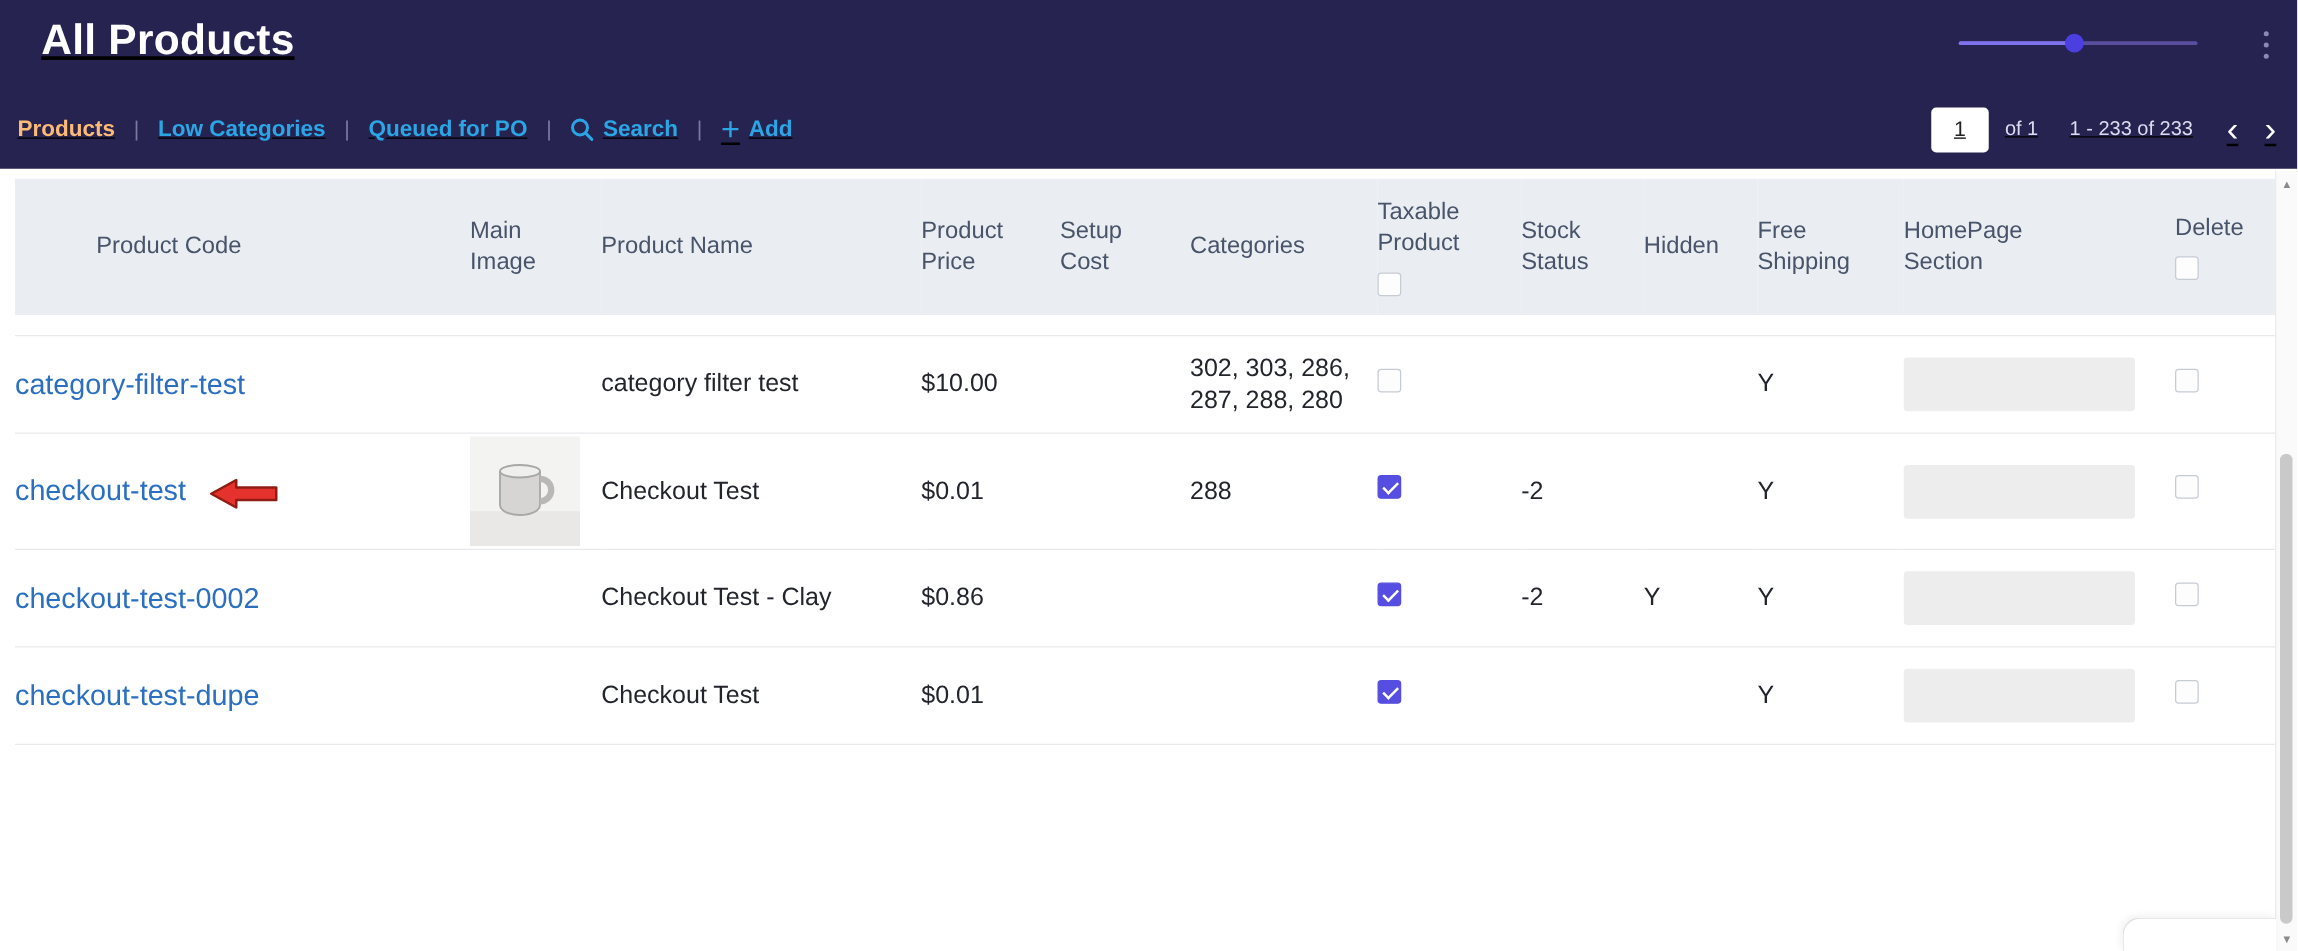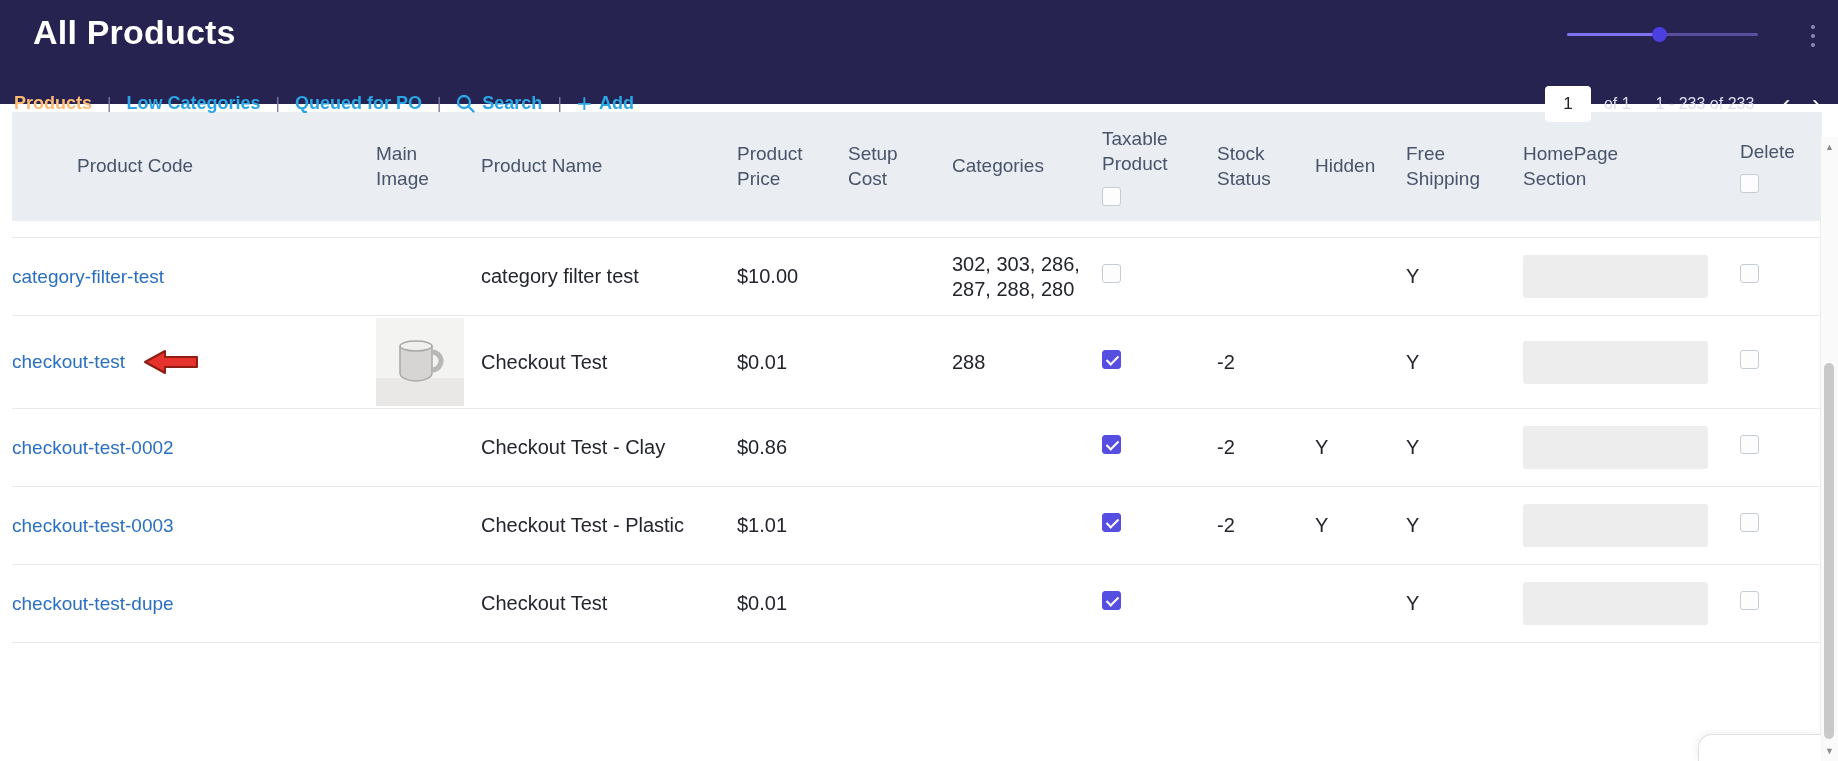--- a/index.html
+++ b/index.html
@@ -1,21 +1,21 @@
 <!DOCTYPE html>
 <html style="--header_bg: #272351; --toolbar_link: #2aa6e4; --row_link: #2a6fc0; --check_accent: #554ee0; --arrow_red: #e5322d; --slider_accent: #4c3fe2;"><head>
 <meta charset="utf-8">
 <style>
   html,body{margin:0;padding:0;}
   #app{
     width:1838px;height:761px;position:relative;overflow:hidden;
     background:#ffffff;font-family:"Liberation Sans",sans-serif;
   }
   
-  .app-header{height:104px;background:var(--header_bg,#272351);position:relative;}
+  .app-header{height:135px;background:var(--header_bg,#272351);position:relative;text-decoration:underline;}
   .title-row{height:64px;display:flex;align-items:center;padding-left:33px;}
   .page-title{font-size:34px;font-weight:700;color:#ffffff;letter-spacing:.2px;}
   
   .zoom-slider{position:absolute;top:26px;left:1567px;width:191px;height:16px;cursor:pointer;}
   .zs-track{position:absolute;top:7px;left:0;width:100%;height:3px;border-radius:2px;background:#5a4f9e;}
   .zs-fill{position:absolute;top:7px;left:0;width:48%;height:3px;border-radius:2px;background:#7e72ee;}
   .zs-thumb{position:absolute;top:1px;left:calc(48% - 7px);width:15px;height:15px;border-radius:50%;
     background:var(--slider_accent,#4c3fe2);}
   
   .kebab{position:absolute;top:22px;left:1806px;width:14px;display:flex;flex-direction:column;align-items:center;cursor:pointer;}
@@ -41,21 +41,21 @@
   th.c-code,td.c-code{padding-left:65px;}
   .w70{display:inline-block;max-width:72px;}
   .w80{display:inline-block;max-width:84px;}
   .w110{display:inline-block;max-width:112px;}
   .th-stack{display:flex;flex-direction:column;gap:10px;align-items:flex-start;}
   tbody tr.spacer td{height:16px;border:none;padding:0;}
   .data-row td{height:77px;vertical-align:middle;font-size:20px;color:#23252d;
     border-bottom:1px solid #e8e9ec;padding:0 10px 0 0;line-height:1.22;}
   .data-row.first td{border-top:1px solid #e8e9ec;}
   .data-row.tall td{height:92px;}
-  .code-link{color:var(--row_link,#2a6fc0);text-decoration:none;font-size:19px;font-weight:500;cursor:pointer;text-align:center;}
+  .code-link{color:var(--row_link,#2a6fc0);text-decoration:none;font-size:23px;font-weight:500;cursor:pointer;text-align:center;}
   .thumb{display:none;width:88px;height:88px;}
   .thumb.show{display:block;}
   .red-arrow{display:none;vertical-align:middle;margin-left:18px;}
   .red-arrow.show{display:inline-block;}
   .checkbox{display:inline-block;width:19px;height:19px;box-sizing:border-box;
     border:1px solid #c6ccd4;border-radius:3px;background:#fdfdfd;position:relative;cursor:pointer;}
   .checkbox.checked{background:var(--check_accent,#554ee0);border-color:var(--check_accent,#554ee0);}
   .checkbox.checked::after{content:"";position:absolute;left:6px;top:2px;width:5px;height:10px;
     border:solid #fff;border-width:0 2.5px 2.5px 0;transform:rotate(45deg);}
   .home-input{display:block;width:185px;height:43px;background:#ededed;border-radius:3px;cursor:text;}
@@ -230,36 +230,20 @@
         <td><span class="checkbox checked"></span></td>
         <td>-2</td>
         <td>Y</td>
         <td>Y</td>
         <td>
             <span class="home-input"></span>
           </td>
         <td><span class="checkbox"></span></td>
       </tr>
 
-      <tr class="data-row">
-        <td class="c-code"><a class="code-link">checkout-test-0003</a></td>
-        <td></td>
-        <td>Checkout Test - Plastic</td>
-        <td>$1.01</td>
-        <td></td>
-        <td></td>
-        <td><span class="checkbox checked"></span></td>
-        <td>-2</td>
-        <td>Y</td>
-        <td>Y</td>
-        <td>
-            <span class="home-input"></span>
-          </td>
-        <td><span class="checkbox"></span></td>
-      </tr>
 
       <tr class="data-row">
         <td class="c-code"><a class="code-link">checkout-test-dupe</a></td>
         <td></td>
         <td>Checkout Test</td>
         <td>$0.01</td>
         <td></td>
         <td></td>
         <td><span class="checkbox checked"></span></td>
         <td></td>

